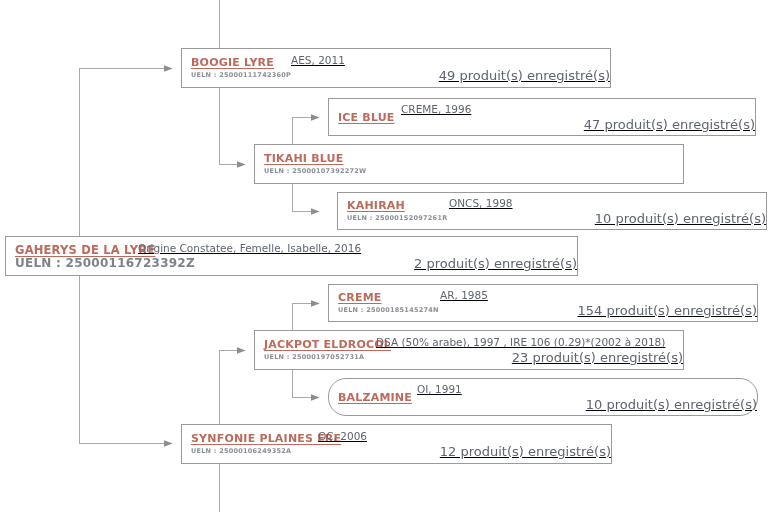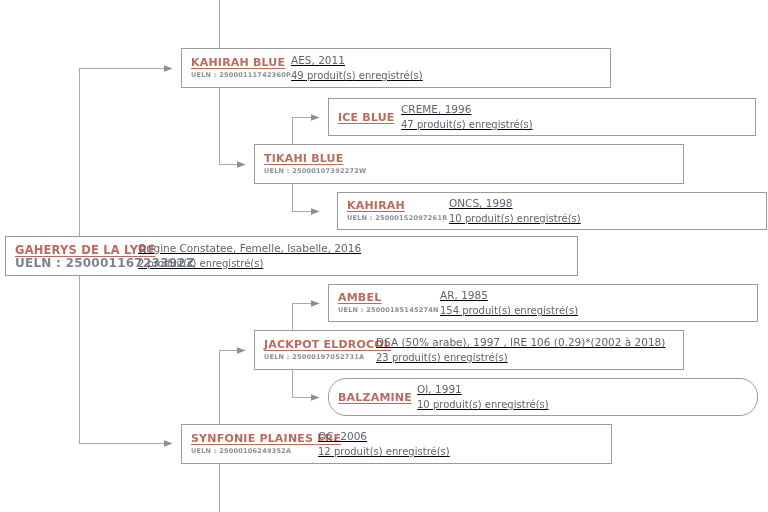--- a/index.html
+++ b/index.html
@@ -58,22 +58,23 @@
     white-space:nowrap;
     text-decoration:underline;
   }
   .l1{
     color:#5d6470;
     font-size:10.5px;
     line-height:15px;
   }
   .l2{
     color:#5d6470;
-    font-size:10px;
+    font-size:13px;
     line-height:15px;
+    text-align:right;
   }
 
   
   .node.root .nm{font-size:11.5px;}
   .node.root .ueln{font-size:12px;color:#7d838b;}
 </style>
 </head>
 <body>
 
 <div id="stage">
@@ -103,21 +104,21 @@
       <path d="M219.5,424 L219.5,350.5 L245,350.5" marker-end="url(#arrow)"></path>
 
       <path d="M292.5,330 L292.5,303.5 L319,303.5" marker-end="url(#arrow)"></path>
 
       <path d="M292.5,370 L292.5,397.5 L319,397.5" marker-end="url(#arrow)"></path>
     </g>
   </svg>
 
   <div class="node" style="left:181px;top:48px;width:430px;height:40px;">
     <div class="idcol" style="width:100px;">
-      <span class="nm">KAHIRAH BLUE</span>
+      <span class="nm">BOOGIE LYRE</span>
       <span class="ueln">UELN : 25000111742360P</span>
     </div>
     <div class="infocol">
       <span class="l1">AES, 2011</span>
       <span class="l2">49 produit(s) enregistré(s)</span>
     </div>
   </div>
 
   <div class="node" style="left:328px;top:98px;width:428px;height:38px;">
     <div class="idcol" style="width:63px;">
@@ -153,21 +154,21 @@
       <span class="ueln">UELN : 25000116723392Z</span>
     </div>
     <div class="infocol">
       <span class="l1">Origine Constatee, Femelle, Isabelle, 2016</span>
       <span class="l2">2 produit(s) enregistré(s)</span>
     </div>
   </div>
 
   <div class="node" style="left:328px;top:284px;width:430px;height:38px;">
     <div class="idcol" style="width:102px;">
-      <span class="nm">AMBEL</span>
+      <span class="nm">CREME</span>
       <span class="ueln">UELN : 25000185145274N</span>
     </div>
     <div class="infocol">
       <span class="l1">AR, 1985</span>
       <span class="l2">154 produit(s) enregistré(s)</span>
     </div>
   </div>
 
   <div class="node" style="left:254px;top:330px;width:430px;height:40px;">
     <div class="idcol" style="width:112px;">

